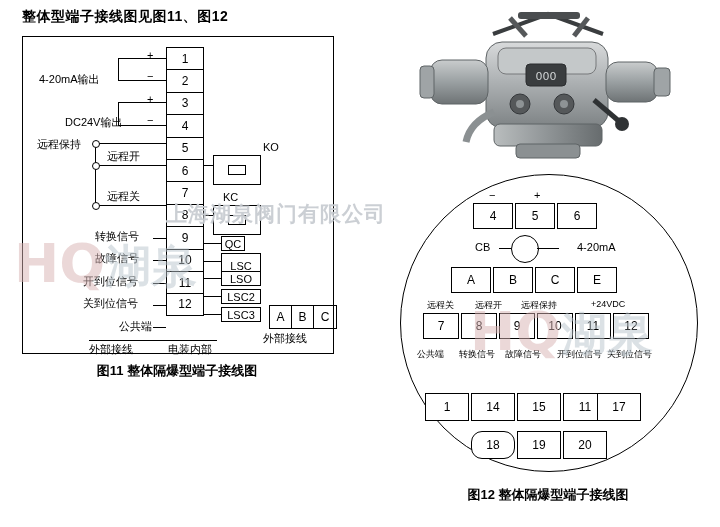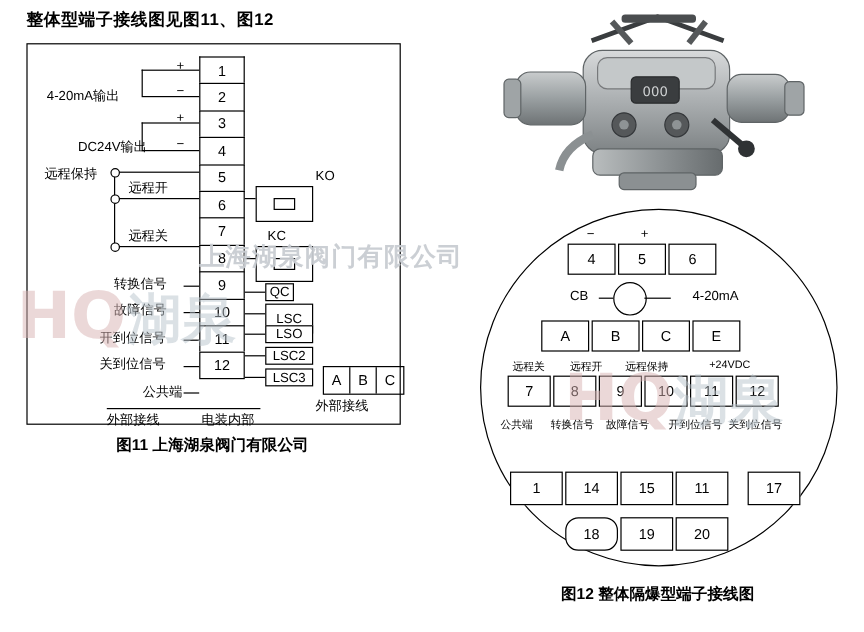--- a/index.html
+++ b/index.html
@@ -166,21 +166,21 @@
     <div class="abc-cell">A</div>
     <div class="abc-cell">B</div>
     <div class="abc-cell last">C</div>
   </div>
   <div class="abs lbl11" style="left:240px;top:294px;">外部接线</div>
 
   <div class="abs hline" style="left:66px;top:303px;width:128px;"></div>
   <div class="abs lbl11" style="left:66px;top:305px;">外部接线</div>
   <div class="abs lbl11" style="left:145px;top:305px;">电装内部</div>
 </div>
-<div class="abs" id="fig11-caption">图11  上海湖泉阀门有限公司</div>
+<div class="abs" id="fig11-caption">图11  整体隔爆型端子接线图</div>
 
 <div class="abs" id="photo">
   <svg width="300" height="170" viewBox="0 0 300 170">
     <defs>
       <linearGradient id="g1" x1="0" y1="0" x2="0" y2="1">
         <stop offset="0%" stop-color="#d8dadb"></stop>
         <stop offset="45%" stop-color="#aeb2b4"></stop>
         <stop offset="100%" stop-color="#7d8284"></stop>
       </linearGradient>
       <linearGradient id="g2" x1="0" y1="0" x2="0" y2="1">
@@ -262,21 +262,21 @@
   <div class="abs lbl9" style="left:16px;top:174px;width:26px;line-height:10px;">公共端</div>
   <div class="abs lbl9" style="left:58px;top:174px;width:26px;line-height:10px;">转换信号</div>
   <div class="abs lbl9" style="left:104px;top:174px;width:26px;line-height:10px;">故障信号</div>
   <div class="abs lbl9" style="left:156px;top:174px;width:26px;line-height:10px;">开到位信号</div>
   <div class="abs lbl9" style="left:206px;top:174px;width:26px;line-height:10px;">关到位信号</div>
 
   <div class="tbox" style="left:24px;top:218px;width:44px;height:28px;">1</div>
   <div class="tbox" style="left:70px;top:218px;width:44px;height:28px;">14</div>
   <div class="tbox" style="left:116px;top:218px;width:44px;height:28px;">15</div>
   <div class="tbox" style="left:162px;top:218px;width:44px;height:28px;">11</div>
-  <div class="tbox" style="left:222px;top:218px;width:44px;height:28px;">17</div>
+  <div class="tbox" style="left:196px;top:218px;width:44px;height:28px;">17</div>
 
   <div class="tbox" style="left:70px;top:256px;width:44px;height:28px;border-radius:11px;">18</div>
   <div class="tbox" style="left:116px;top:256px;width:44px;height:28px;">19</div>
   <div class="tbox" style="left:162px;top:256px;width:44px;height:28px;">20</div>
 </div>
 <div class="abs" id="fig12-caption">图12  整体隔爆型端子接线图</div>
 
 <div class="wm" id="wm-text">上海湖泉阀门有限公司</div>
 <div class="wm" id="wm-logo-left">
   <span class="wm-hq">HQ</span><span class="wm-cn">湖泉</span>

